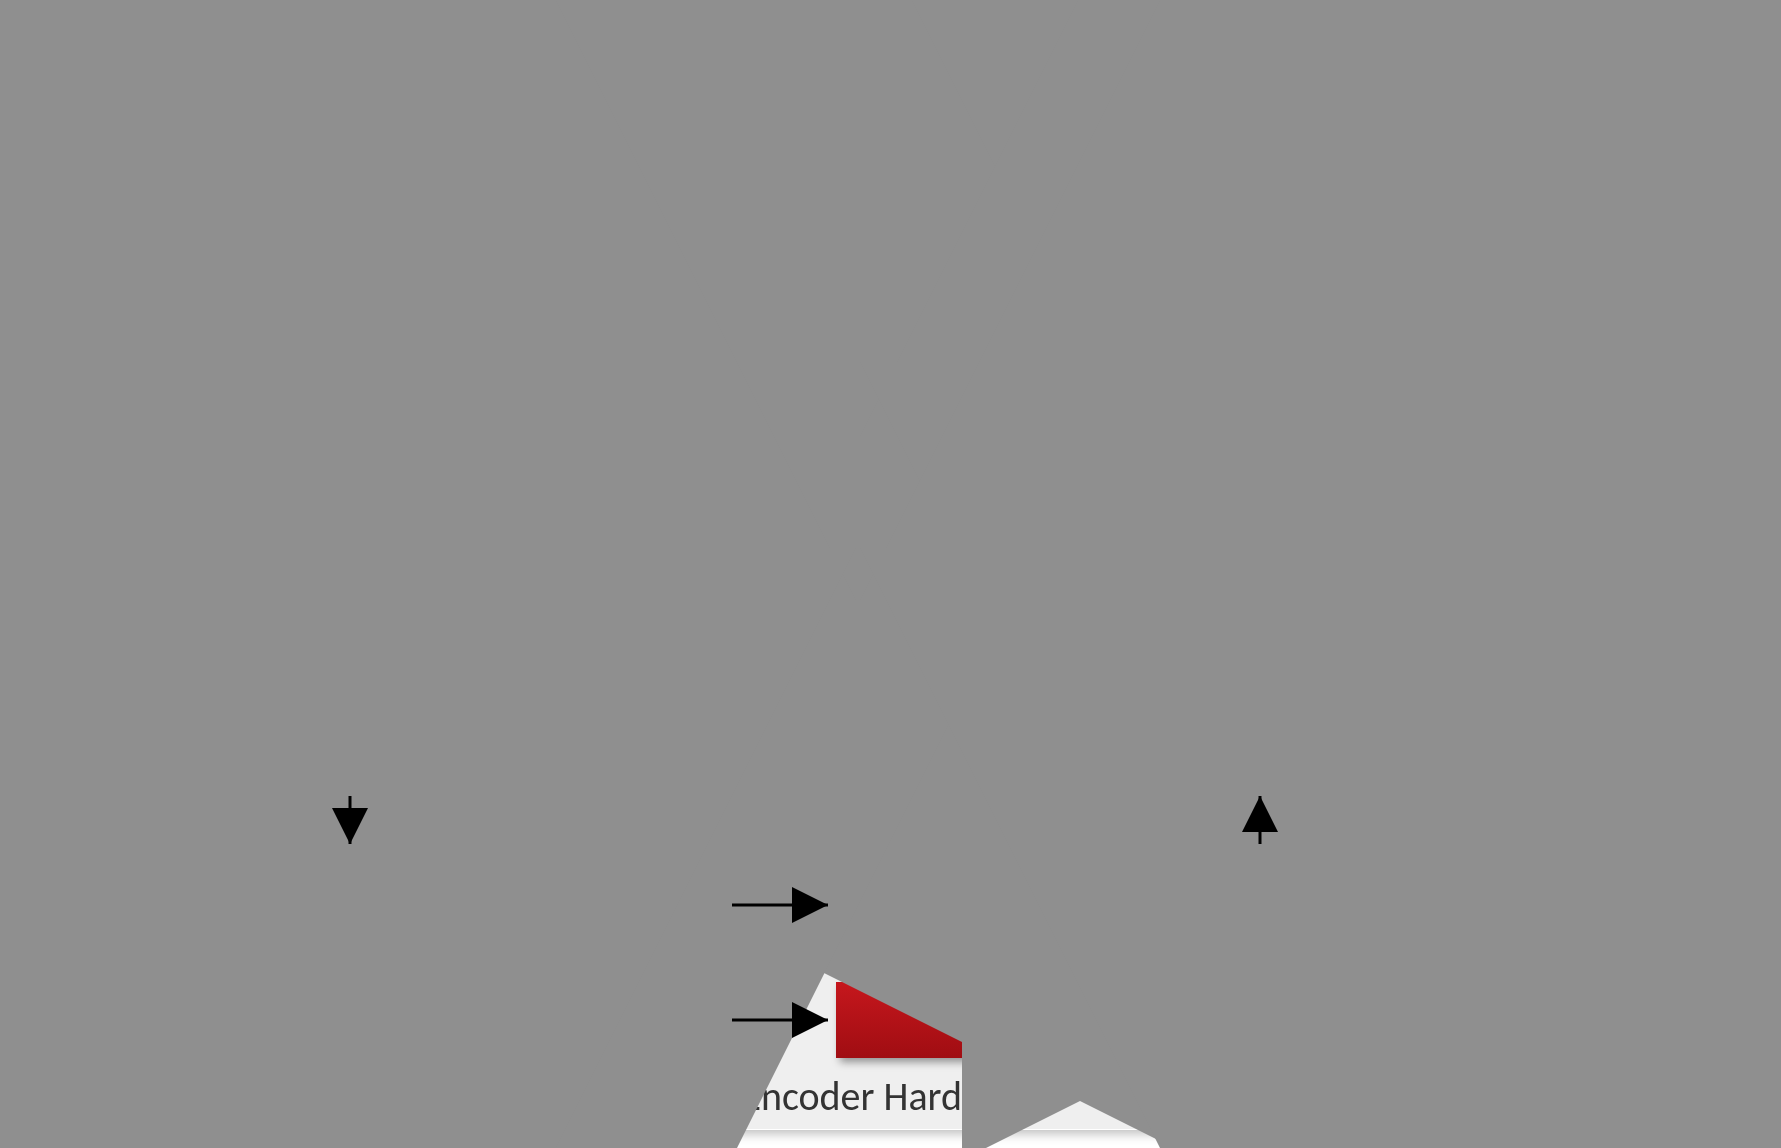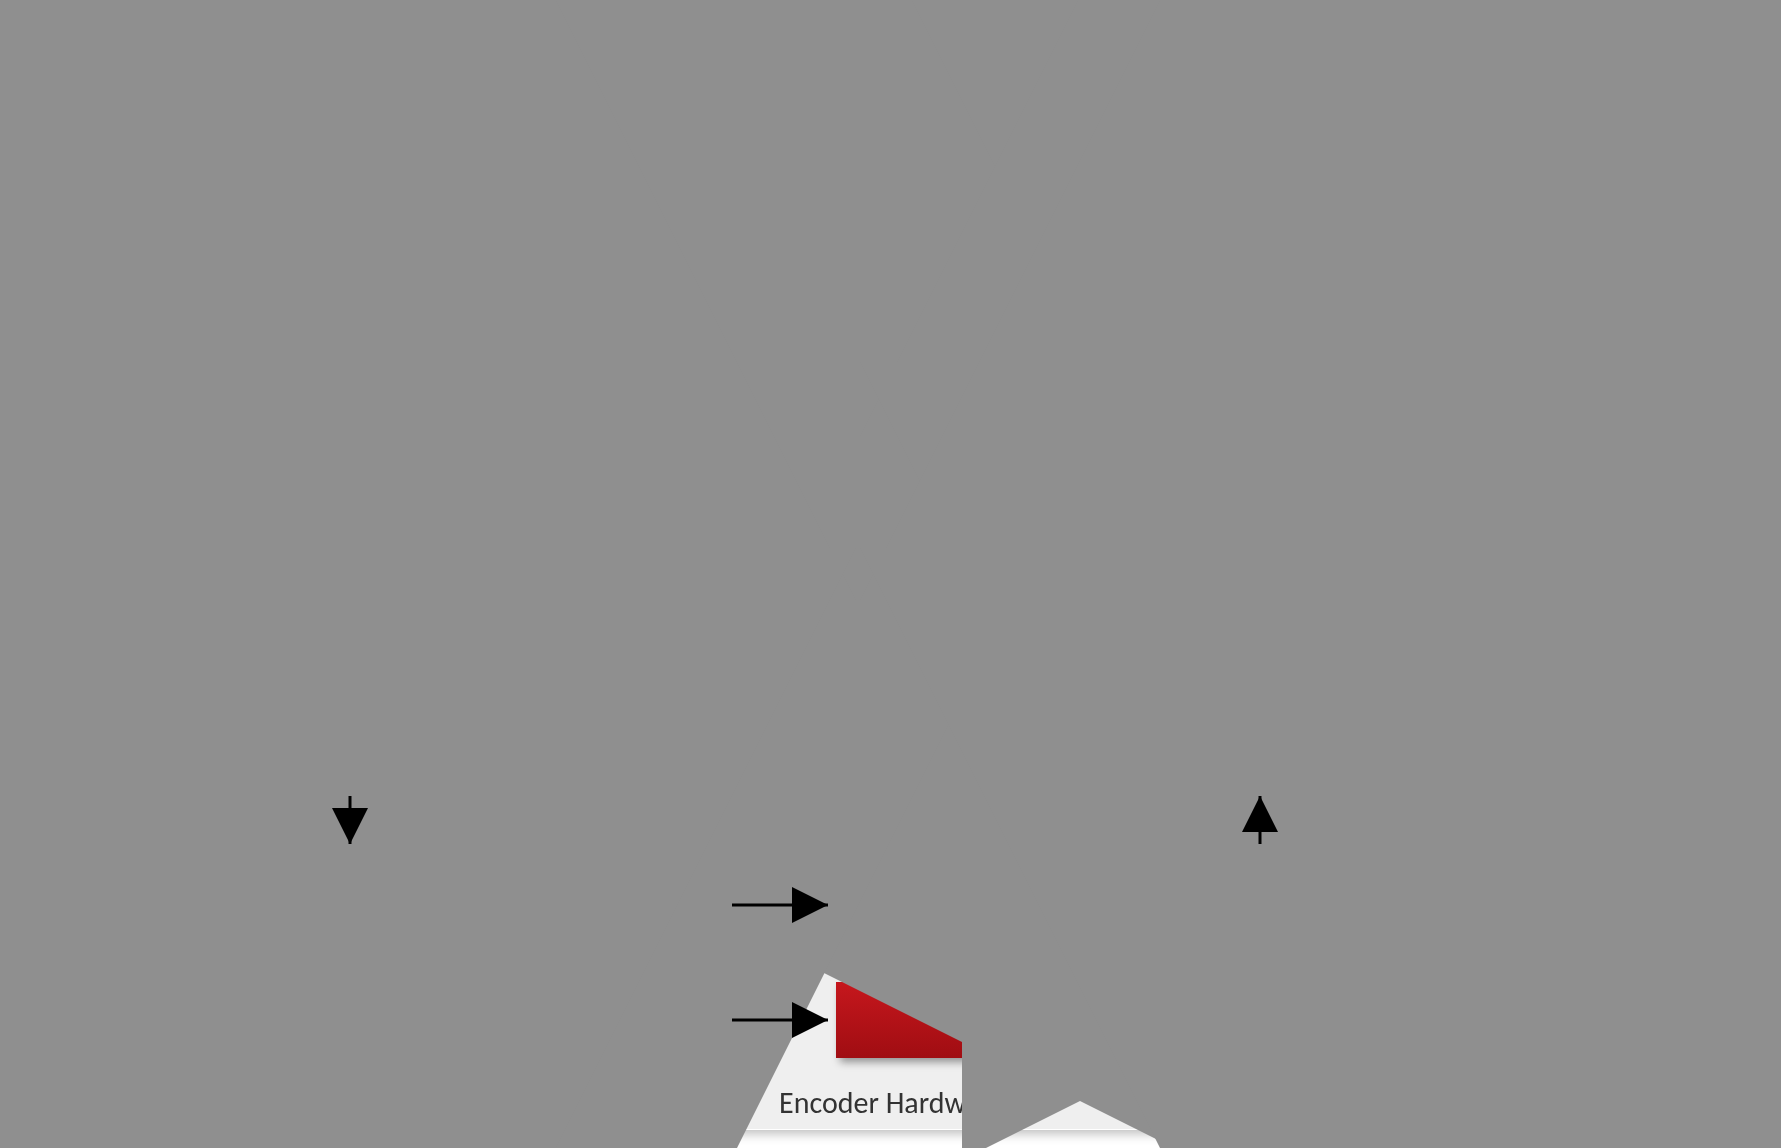--- a/index.html
+++ b/index.html
@@ -97,21 +97,21 @@
     background: #efefef;
     border: 1px solid #fff;
     box-shadow: 4px 4px 10px rgba(0,0,0,0.25);
     box-sizing: border-box;
   }
   .hw-title {
     position: absolute;
     left: 0; right: 0;
     bottom: 8px;
     text-align: center;
-    font-size: 30px;
+    font-size: 40px;
     color: #333333;
   }
 
   
   .svc-strip {
     position: absolute;
     left: 114px;
     top: 652px;
     width: 1562px;
     height: 130px;

